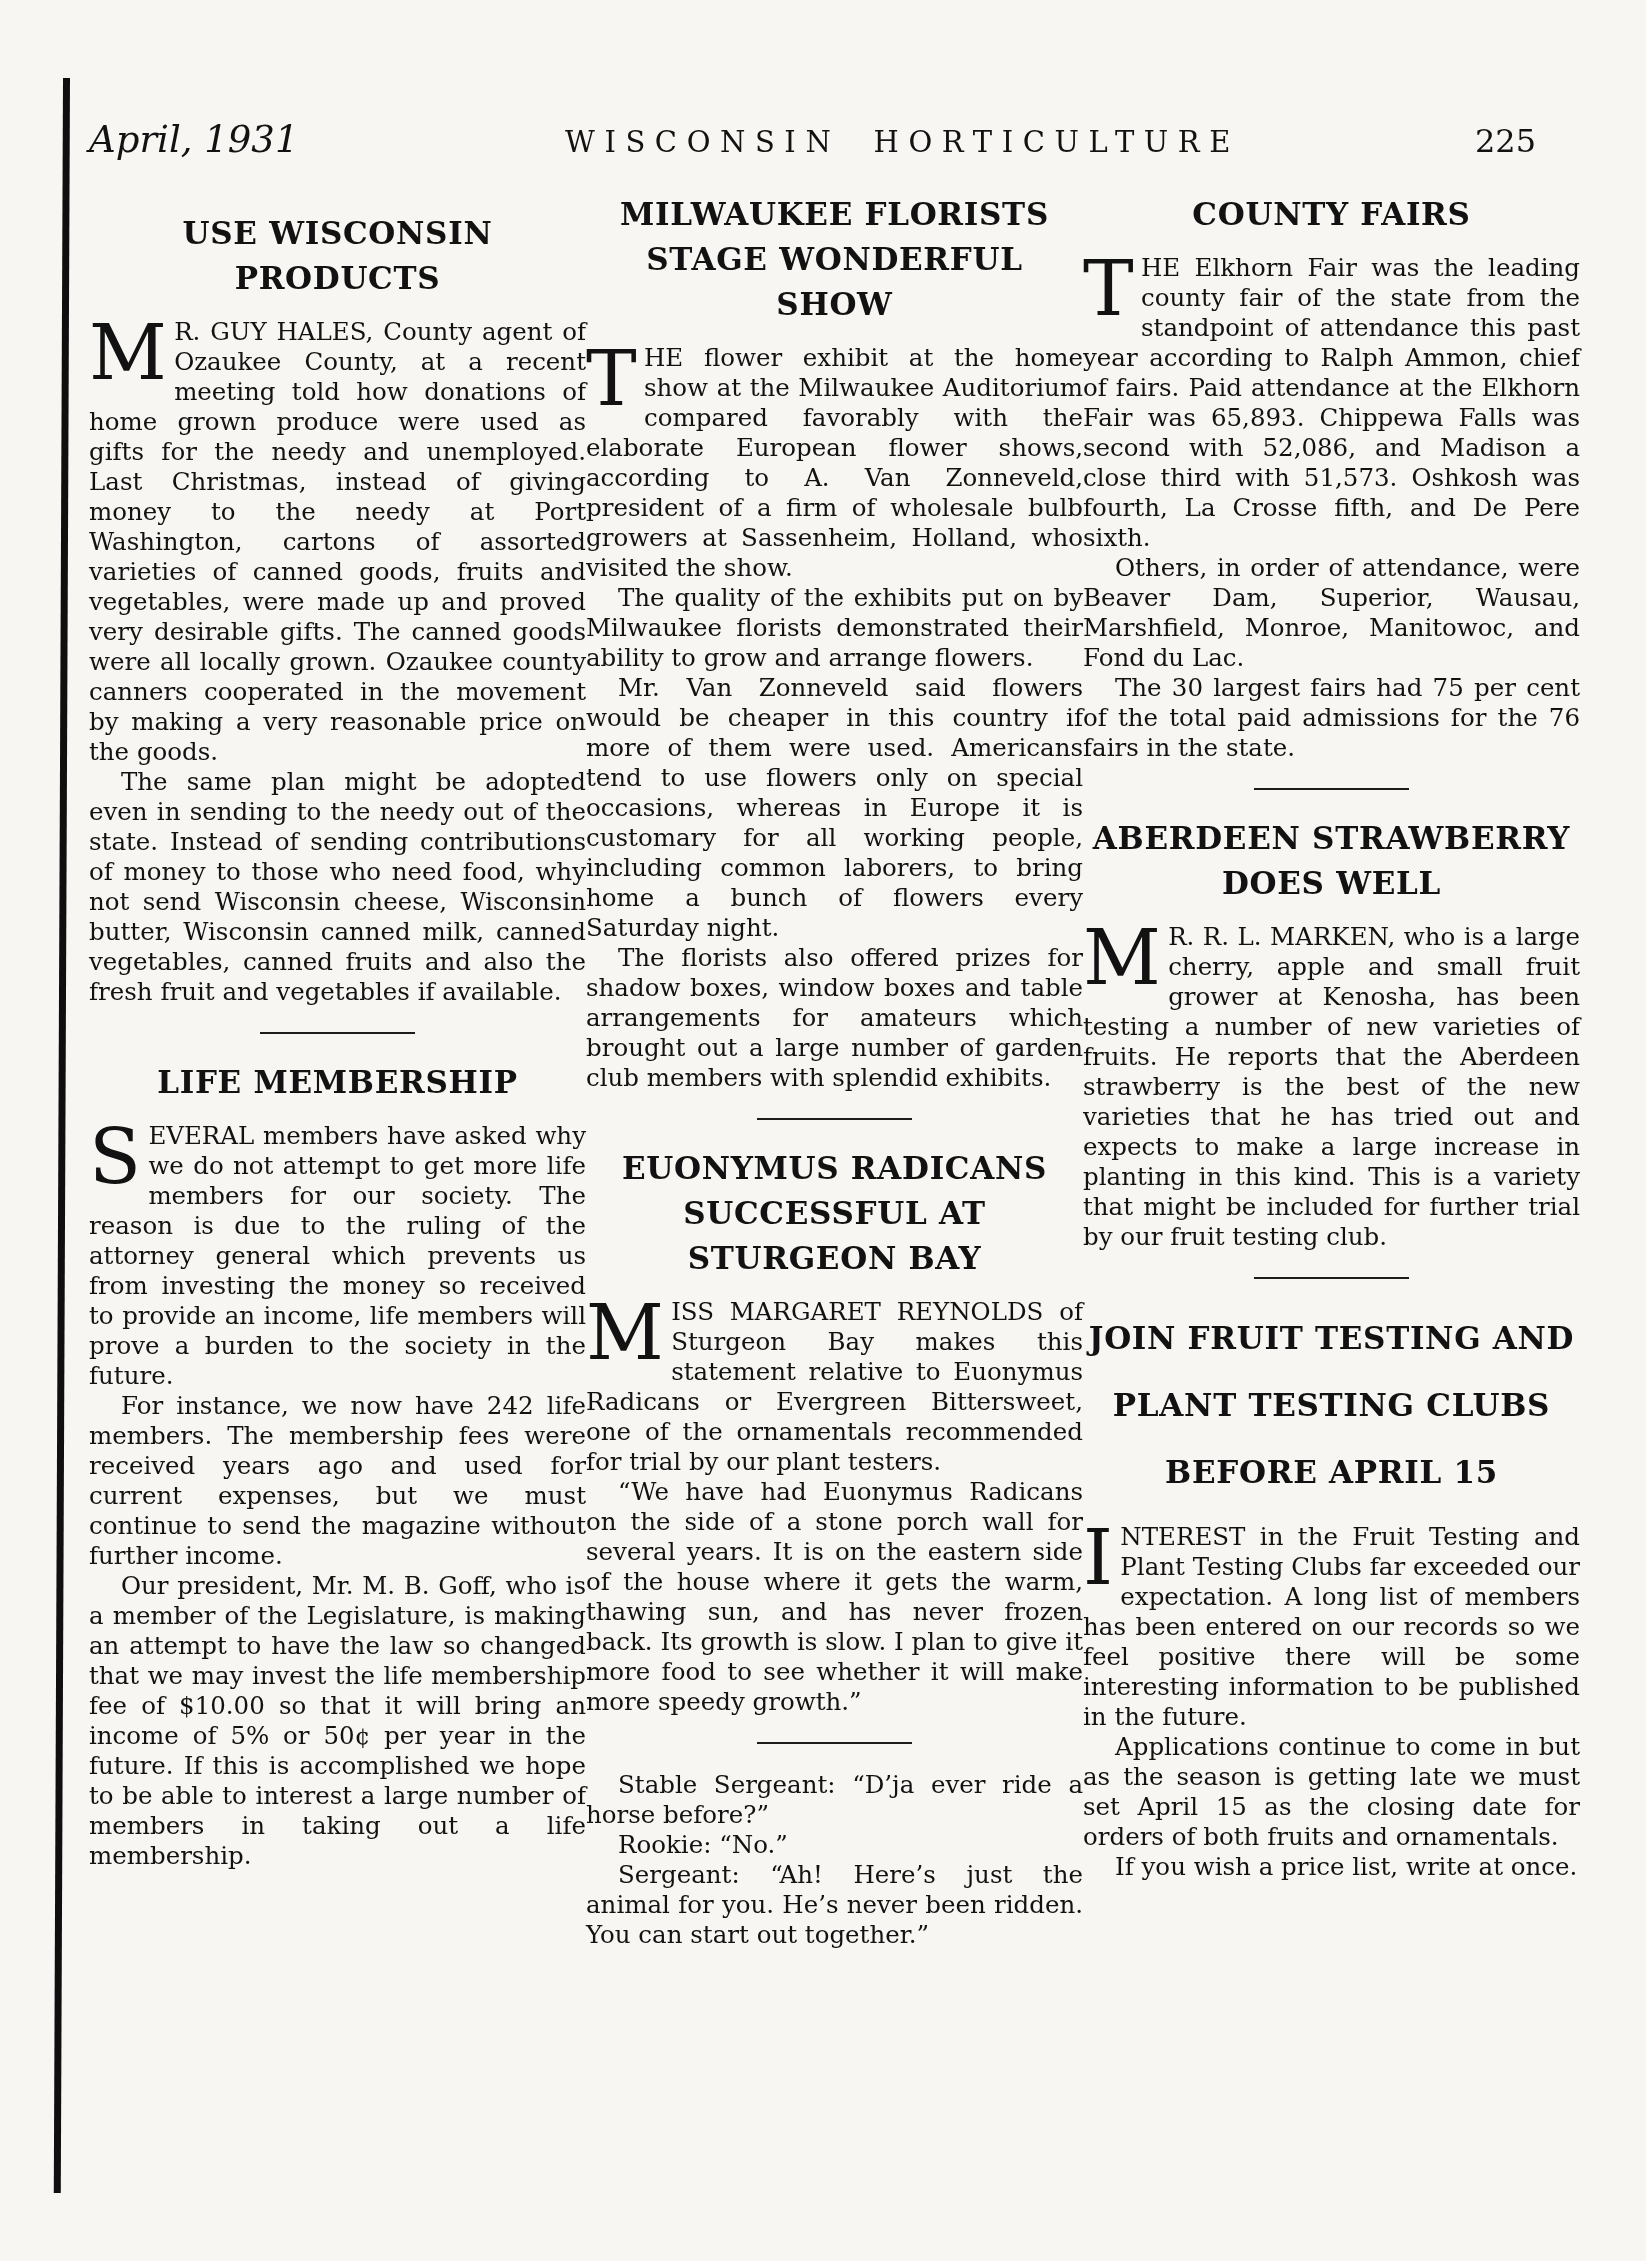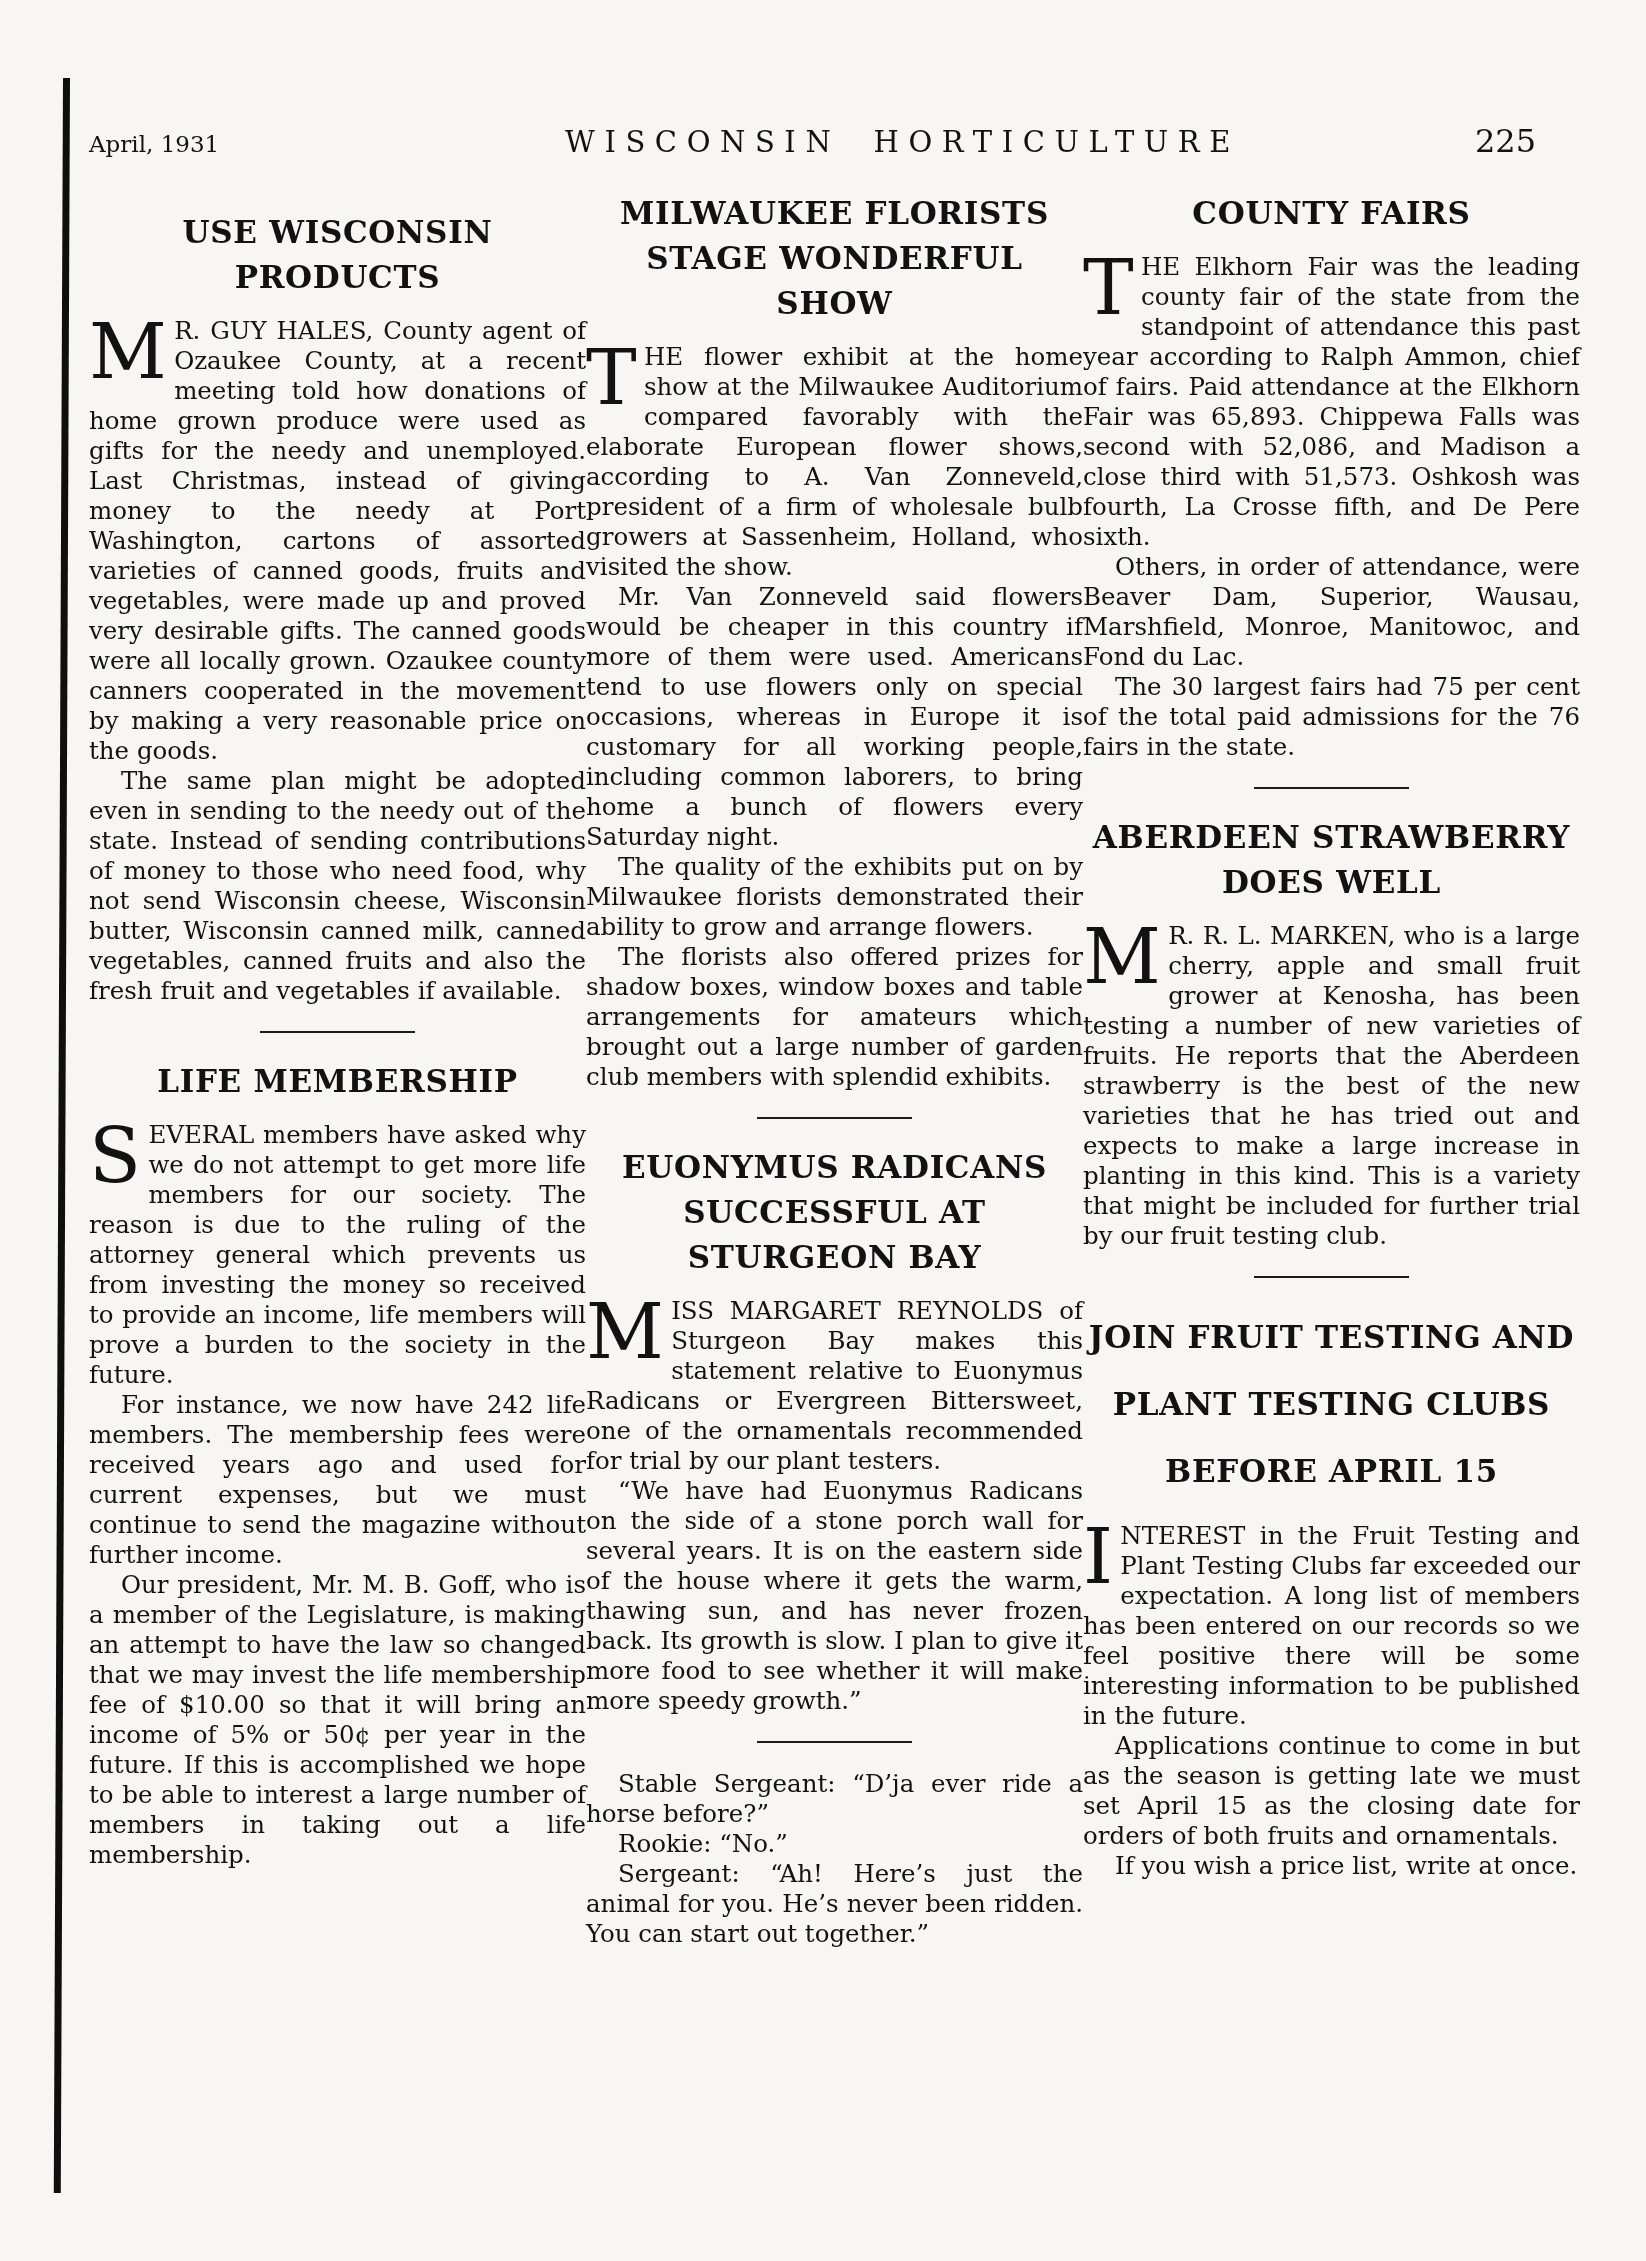--- a/index.html
+++ b/index.html
@@ -21,21 +21,22 @@
     background: #0f0f0f;
     transform: rotate(0.25deg);
     transform-origin: top center;
   }
   .page-header {
     display: flex;
     align-items: baseline;
     padding: 95px 70px 0 89px;
   }
   .issue-date {
-    font-size: 23px;
+    font-style: italic;
+    font-size: 37px;
     width: 241px;
     white-space: nowrap;
   }
   .magazine-title {
     flex: 1;
     text-align: center;
     font-size: 29px;
     letter-spacing: 0.33em;
     word-spacing: 0.5em;
     white-space: nowrap;
@@ -100,22 +101,22 @@
       <p class="para">The same plan might be adopted even in sending to the needy out of the state. Instead of sending contributions of money to those who need food, why not send Wisconsin cheese, Wisconsin butter, Wisconsin canned milk, canned vegetables, canned fruits and also the fresh fruit and vegetables if available.</p>
       <hr class="divider">
       <h2 class="heading">LIFE MEMBERSHIP</h2>
       <p class="para has-drop"><span class="drop">S</span>EVERAL members have asked why we do not attempt to get more life members for our society. The reason is due to the ruling of the attorney general which prevents us from investing the money so received to provide an income, life members will prove a burden to the society in the future.</p>
       <p class="para">For instance, we now have 242 life members. The membership fees were received years ago and used for current expenses, but we must continue to send the magazine without further income.</p>
       <p class="para">Our president, Mr. M. B. Goff, who is a member of the Legislature, is making an attempt to have the law so changed that we may invest the life membership fee of $10.00 so that it will bring an income of 5% or 50¢ per year in the future. If this is accomplished we hope to be able to interest a large number of members in taking out a life membership.</p>
     </section>
   <section class="col col-2">
       <h2 class="heading">MILWAUKEE FLORISTS<br>STAGE WONDERFUL<br>SHOW</h2>
       <p class="para has-drop"><span class="drop">T</span>HE flower exhibit at the home show at the Milwaukee Auditorium compared favorably with the elaborate European flower shows, according to A. Van Zonneveld, president of a firm of wholesale bulb growers at Sassenheim, Holland, who visited the show.</p>
+      <p class="para">The quality of the exhibits put on by Milwaukee florists demonstrated their ability to grow and arrange flowers.</p>
       <p class="para">Mr. Van Zonneveld said flowers would be cheaper in this country if more of them were used. Americans tend to use flowers only on special occasions, whereas in Europe it is customary for all working people, including common laborers, to bring home a bunch of flowers every Saturday night.</p>
-      <p class="para">The quality of the exhibits put on by Milwaukee florists demonstrated their ability to grow and arrange flowers.</p>
       <p class="para">The florists also offered prizes for shadow boxes, window boxes and table arrangements for amateurs which brought out a large number of garden club members with splendid exhibits.</p>
       <hr class="divider">
       <h2 class="heading">EUONYMUS RADICANS<br>SUCCESSFUL AT<br>STURGEON BAY</h2>
       <p class="para has-drop"><span class="drop">M</span>ISS MARGARET REYNOLDS of Sturgeon Bay makes this statement relative to Euonymus Radicans or Evergreen Bittersweet, one of the ornamentals recommended for trial by our plant testers.</p>
       <p class="para">“We have had Euonymus Radicans on the side of a stone porch wall for several years. It is on the eastern side of the house where it gets the warm, thawing sun, and has never frozen back. Its growth is slow. I plan to give it more food to see whether it will make more speedy growth.”</p>
       <hr class="divider">
       <p class="para">Stable Sergeant: “D’ja ever ride a horse before?”</p>
       <p class="para">Rookie: “No.”</p>
       <p class="para">Sergeant: “Ah! Here’s just the animal for you. He’s never been ridden. You can start out together.”</p>
     </section>

